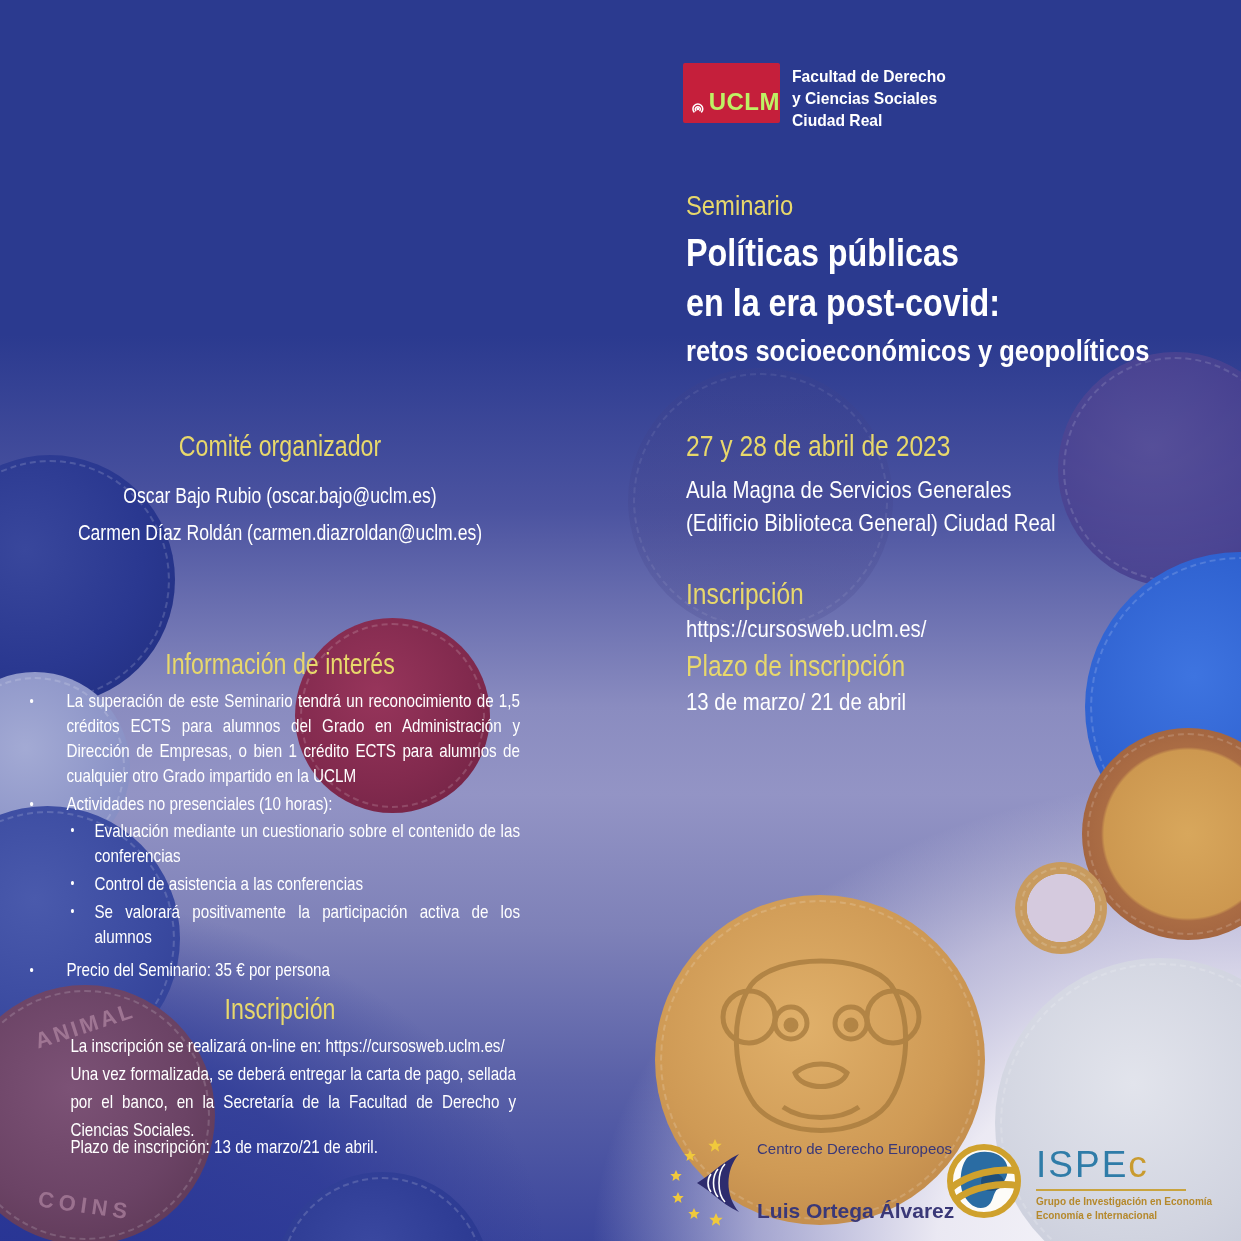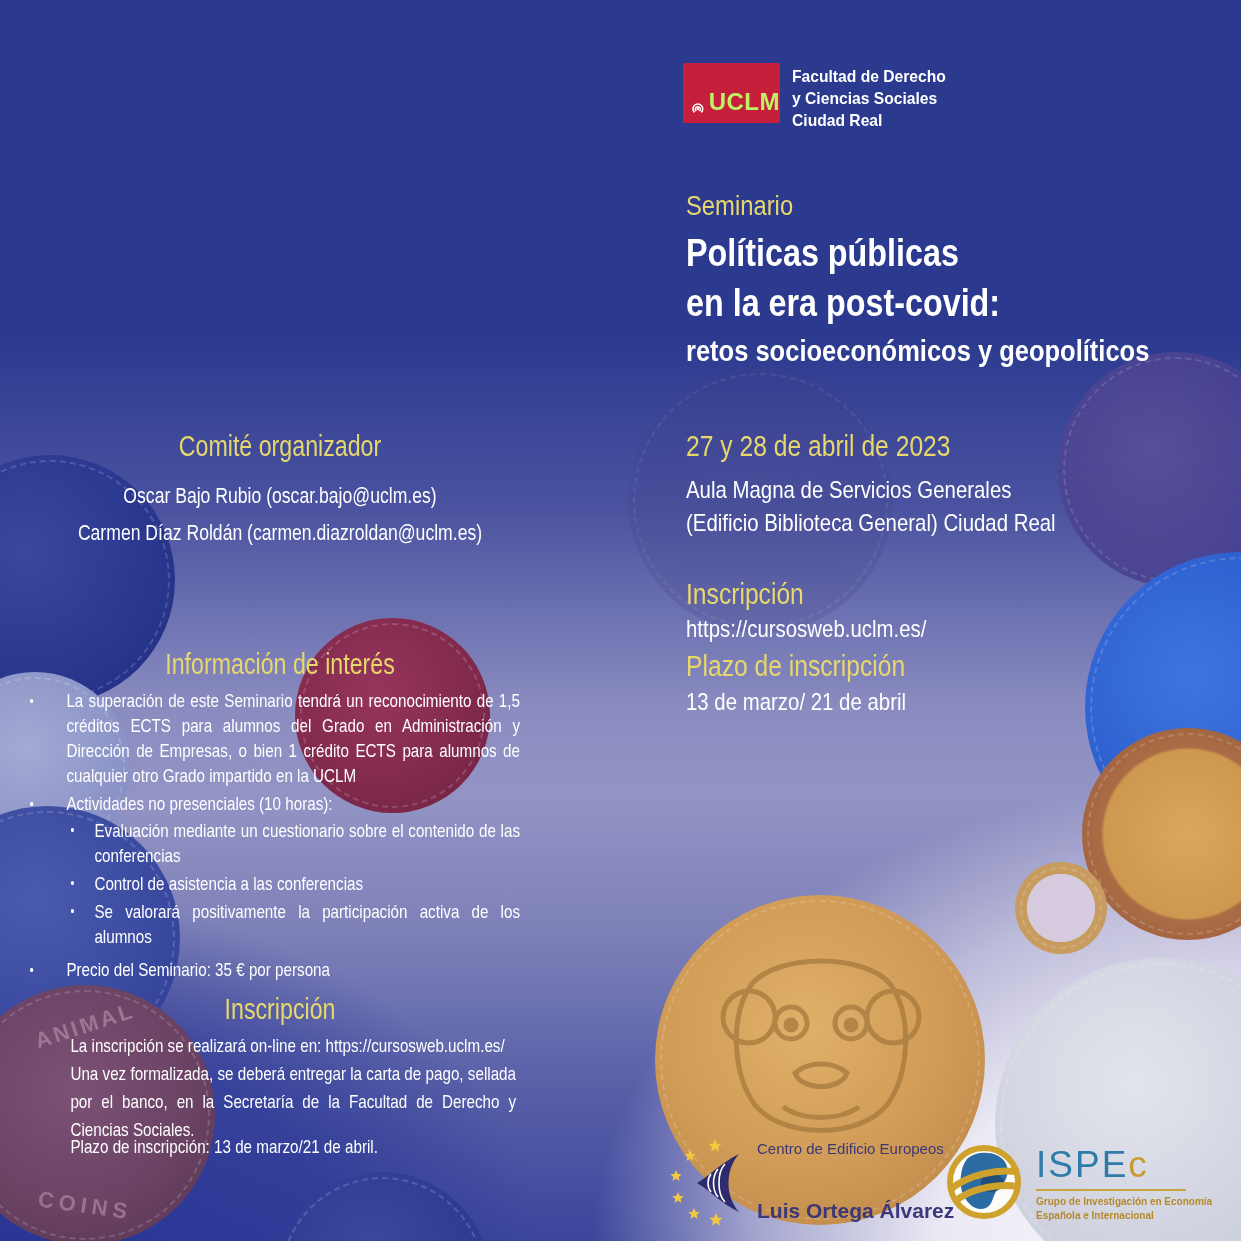--- a/index.html
+++ b/index.html
@@ -80,21 +80,21 @@
   .sublist > li::before { content:"\2022"; position:absolute; left:-30px; top:0; font-size:14px; }
   .li-precio { margin-top:8px !important; }
   .enroll-head { top:993px; text-align:center; font-size:29px; color:#e8d86b; }
   .enroll-para { top:1032px; padding:0 55px 0 88px; font-size:19px; line-height:28px; text-align:justify; }
   .enroll-deadline { top:1136px; padding-left:88px; font-size:19px; }
   
   .cee { position:absolute; left:663px; top:1138px; z-index:10; display:flex; align-items:center; }
   .cee-text { margin-left:8px; color:#3a3878; line-height:1.25; }
   .cee-line1 { font-size:15px; font-weight:500; }
   .cee-line2 { font-size:21px; font-weight:bold;margin-top:40px; }
-  .ispec { position:absolute; left:944px; top:1140px; z-index:10; display:flex; align-items:flex-end; }
+  .ispec { position:absolute; left:944px; top:1140px; z-index:10; display:flex; align-items:center; }
   .ispec-text { margin-left:12px; padding-top:4px; }
   .ispec-name { font-size:37px; letter-spacing:2px; color:#2f7ca8; font-weight:500; }
   .ispec-name .accent { color:#c99b2f; }
   .ispec-rule { width:150px; height:2px; background:#c9a43f; margin:3px 0 4px 0; }
   .ispec-tagline { font-size:10px; font-weight:bold; color:#b5892c; line-height:1.35; }
 </style>
 </head>
 <body>
 
 <div class="poster">
@@ -214,35 +214,35 @@
           </g>
       </g>
       <path d="M76,16 C56,26 48,37 34,45 C48,53 56,64 76,74 C62,58 62,32 76,16 Z" fill="#2e2c6e"></path>
       <g stroke="#ffffff" stroke-width="1.6" fill="none">
         <path d="M62,26 C54,34 54,56 62,64"></path>
         <path d="M55,31 C49,38 49,52 55,59"></path>
         <path d="M48,36 C44,41 44,49 48,54"></path>
       </g>
     </svg>
     <div class="cee-text">
-      <div class="cee-line1">Centro de Edificio Europeos</div>
+      <div class="cee-line1">Centro de Derecho Europeos</div>
       <div class="cee-line2">Luis Ortega Álvarez</div>
     </div>
   </div>
 
   <div class="ispec">
     <svg width="80" height="80" viewBox="0 0 80 80">
       <circle cx="40" cy="40" r="34" fill="#fdfcf8" stroke="#cfa12d" stroke-width="6"></circle>
       <path d="M24,16 C34,8 54,9 61,20 C67,29 62,41 54,47 C48,53 50,62 42,66 C32,70 23,62 19,52 C15,43 16,24 24,16 Z" fill="#2a6ca3"></path>
       <path d="M40,34 C48,30 58,32 60,40 C58,50 46,52 40,48 C36,44 36,37 40,34 Z" fill="#1f4f7a"></path>
       <path d="M6,48 C24,32 54,27 74,30" stroke="#cfa12d" stroke-width="7" fill="none"></path>
       <path d="M10,60 C28,45 58,41 75,45" stroke="#cfa12d" stroke-width="7" fill="none"></path>
     </svg>
     <div class="ispec-text">
       <div class="ispec-name"><span>ISPE</span><span class="accent">c</span></div>
       <div class="ispec-rule"></div>
       <div class="ispec-tagline">
         <div>Grupo de Investigación en Economía</div>
-        <div>Española e Internacional</div>
+        <div>Economía e Internacional</div>
       </div>
     </div>
   </div>
 </div>
 
 </body></html>

